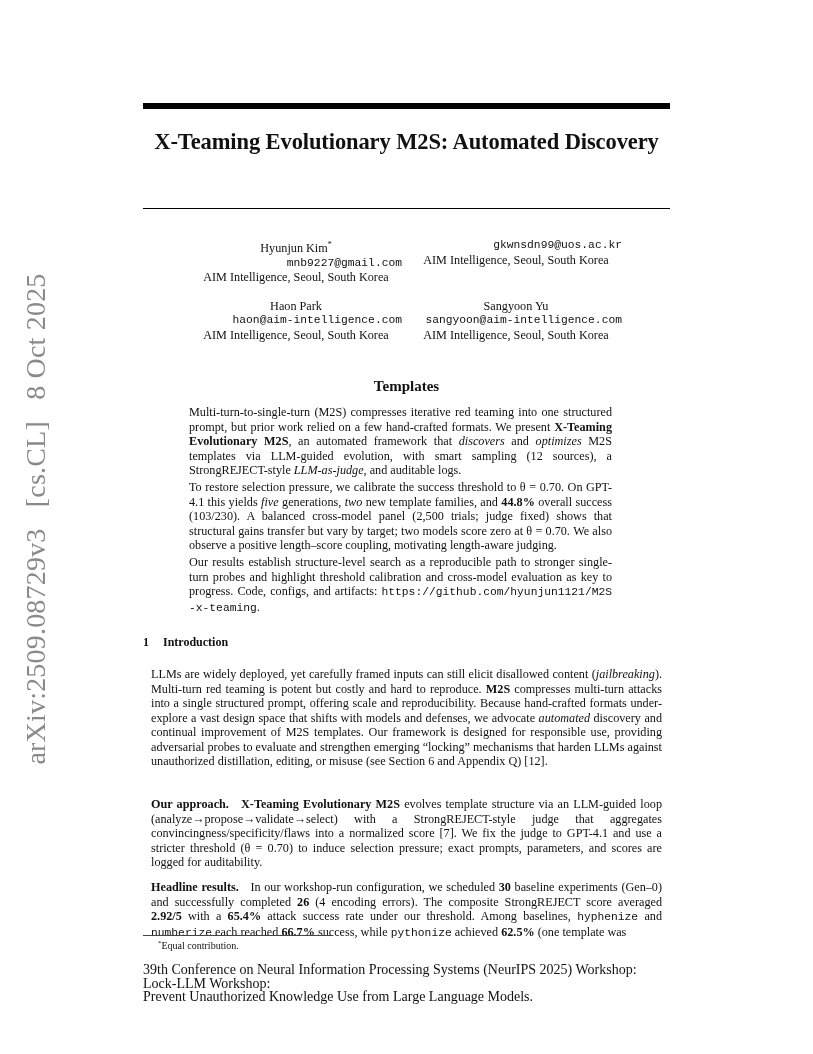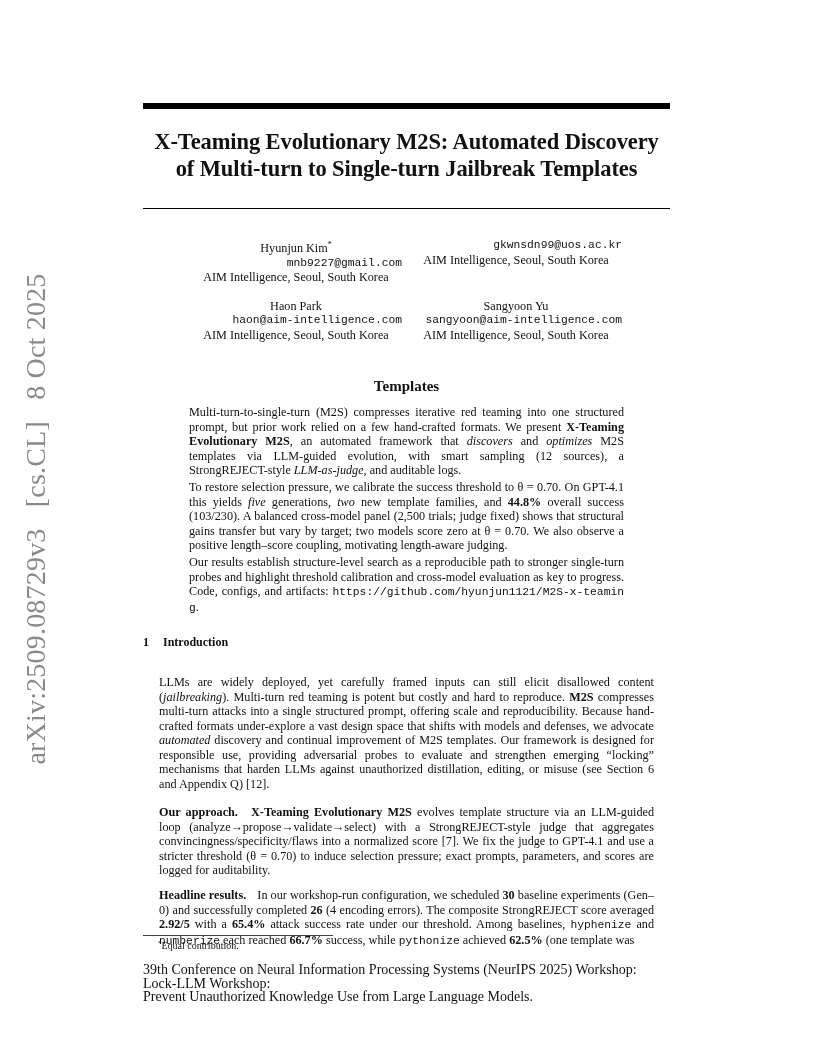--- a/index.html
+++ b/index.html
@@ -29,30 +29,30 @@
   .author .email { font-size: 11.3px; }
   .author sup { font-size: 8px; }
   .abstract-title {
     position: absolute; left: 143px; top: 378px; width: 527px;
     text-align: center; font-weight: bold; font-size: 15px;
   }
   .abstract {
     position: absolute; left: 189px; top: 405px; width: 435px;
     font-size: 12.2px; line-height: 14.6px; text-align: justify;
   }
-  .abstract p { margin: 0 0 2px 0; }
+  .abstract p { margin: 0 12px 2px 0; }
   .section-head {
     position: absolute; left: 143px; top: 635px; font-weight: bold; font-size: 12px;
   }
   .section-head .num { margin-right: 14px; }
   .body-text {
     position: absolute; left: 143px; width: 527px;
     font-size: 12.2px; line-height: 14.55px; text-align: justify;
   }
-  .body-text p { margin: 16px; }
+  .body-text p { margin: 8px; }
   .intro { top: 659px; }
   .approach { top: 789px; }
   .headline { top: 872px; }
   .lead { font-weight: bold; margin-right: 8px; }
   .footnote-rule { position: absolute; left: 143px; top: 935px; width: 190px; height: 1px; background: #444; }
   .footnote { position: absolute; left: 158px; top: 939px; font-size: 10px; }
   .footnote sup { font-size: 7px; }
   .venue { position: absolute; left: 143px; top: 963px; width: 527px; font-size: 14px; line-height: 13.5px; }
   code, .code { font-family: "Liberation Mono", "DejaVu Sans Mono", monospace; font-size: 11.3px; }
 </style>
@@ -61,21 +61,20 @@
 
 <div class="arxiv-stamp">
   <span>arXiv:2509.08729v3</span>
   <span>[cs.CL]</span>
   <span>8 Oct 2025</span>
 </div>
 
 <div class="top-rule"></div>
 <div class="title">
   <div>X-Teaming Evolutionary M2S: Automated Discovery</div>
-  <div>of Multi-turn to Single-turn Jailbreak Templates</div>
 </div>
 <div class="bottom-rule"></div>
 
 <div class="authors">
   <div class="author-row">
     <div class="author">
       <div><span>Hyunjun Kim</span><sup>*</sup></div>
       <div class="email mono">mnb9227@gmail.com</div>
       <div>AIM Intelligence, Seoul, South Korea</div>
     </div>

